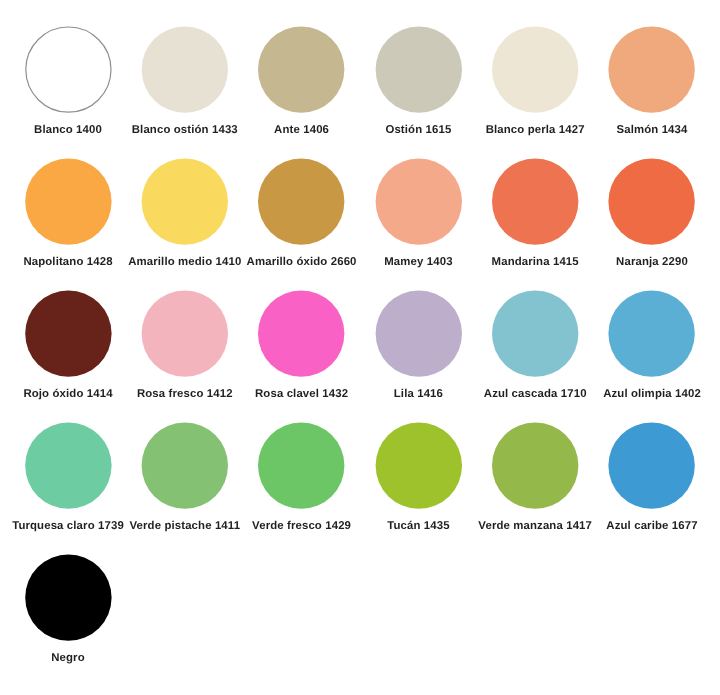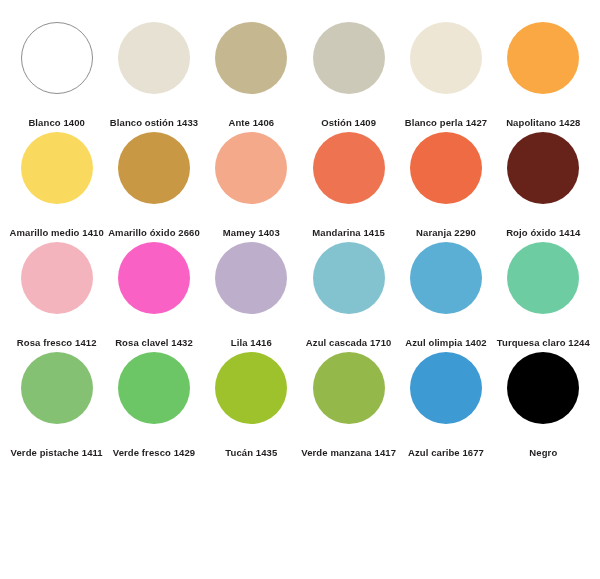--- a/index.html
+++ b/index.html
@@ -27,21 +27,21 @@
     display: grid;
     grid-template-columns: repeat(6, 1fr);
     grid-auto-rows: 110px;
     row-gap: 0px;
     column-gap: 0px;
   }
   .swatch-cell {
     display: flex;
     flex-direction: column;
     align-items: center;
-    justify-content: space-between;
+    justify-content: flex-start;
     padding-top: 4px;
     box-sizing: border-box;
   }
   .swatch-cell.empty {
     visibility: hidden;
   }
   .swatch-disc {
     width: 72px;
     height: 72px;
     border-radius: 50%;
@@ -74,25 +74,29 @@
       <div class="swatch-cell">
         <div class="swatch-disc" style="background: rgb(231, 225, 211);"></div>
         <div class="swatch-label">Blanco ostión 1433</div>
       </div>
       <div class="swatch-cell">
         <div class="swatch-disc" style="background: rgb(197, 183, 143);"></div>
         <div class="swatch-label">Ante 1406</div>
       </div>
       <div class="swatch-cell">
         <div class="swatch-disc" style="background: rgb(204, 201, 185);"></div>
-        <div class="swatch-label">Ostión 1409</div>
+        <div class="swatch-label">Ostión 1615</div>
       </div>
       <div class="swatch-cell">
         <div class="swatch-disc" style="background: rgb(237, 230, 212);"></div>
         <div class="swatch-label">Blanco perla 1427</div>
+      </div>
+      <div class="swatch-cell">
+        <div class="swatch-disc" style="background: rgb(239, 169, 124);"></div>
+        <div class="swatch-label">Salmón 1434</div>
       </div>
       <div class="swatch-cell">
         <div class="swatch-disc" style="background: rgb(249, 168, 68);"></div>
         <div class="swatch-label">Napolitano 1428</div>
       </div>
       <div class="swatch-cell">
         <div class="swatch-disc" style="background: rgb(249, 217, 94);"></div>
         <div class="swatch-label">Amarillo medio 1410</div>
       </div>
       <div class="swatch-cell">
@@ -130,21 +134,21 @@
       <div class="swatch-cell">
         <div class="swatch-disc" style="background: rgb(131, 195, 208);"></div>
         <div class="swatch-label">Azul cascada 1710</div>
       </div>
       <div class="swatch-cell">
         <div class="swatch-disc" style="background: rgb(91, 175, 212);"></div>
         <div class="swatch-label">Azul olimpia 1402</div>
       </div>
       <div class="swatch-cell">
         <div class="swatch-disc" style="background: rgb(110, 204, 162);"></div>
-        <div class="swatch-label">Turquesa claro 1244</div>
+        <div class="swatch-label">Turquesa claro 1739</div>
       </div>
       <div class="swatch-cell">
         <div class="swatch-disc" style="background: rgb(133, 193, 115);"></div>
         <div class="swatch-label">Verde pistache 1411</div>
       </div>
       <div class="swatch-cell">
         <div class="swatch-disc" style="background: rgb(108, 198, 101);"></div>
         <div class="swatch-label">Verde fresco 1429</div>
       </div>
       <div class="swatch-cell">

